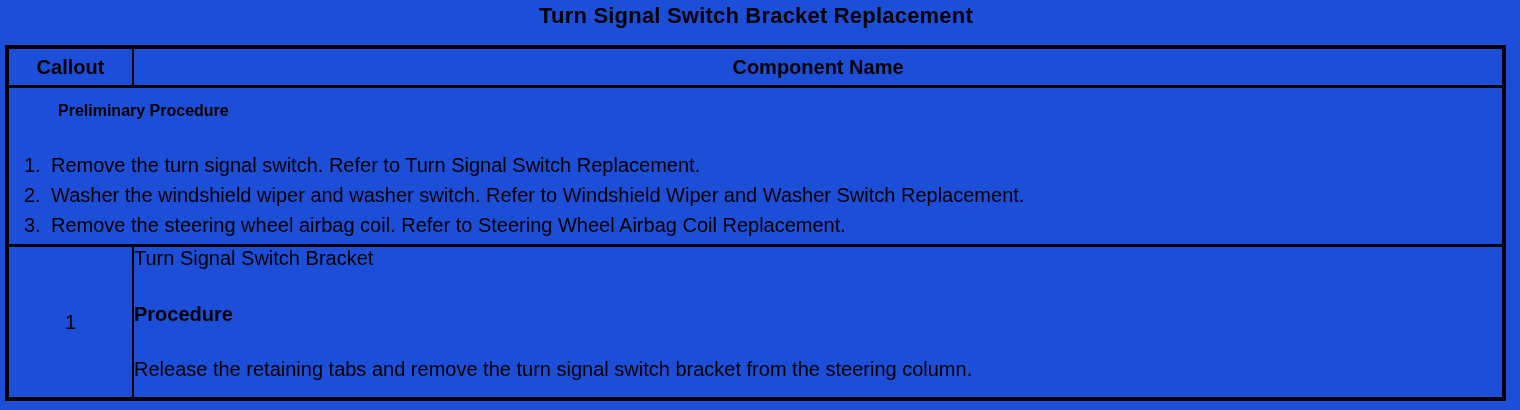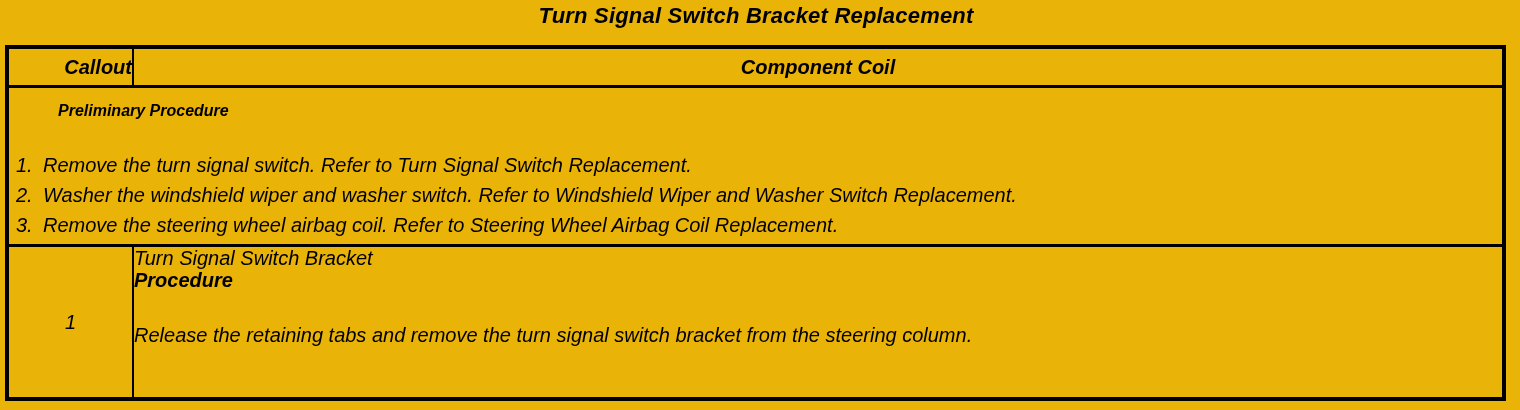--- a/index.html
+++ b/index.html
@@ -4,24 +4,23 @@
 <style>
   html, body {
     margin: 0;
     padding: 0;
     background: #ffffff;
   }
   .page {
     position: relative;
     width: 1520px;
     height: 410px;
-    background: #eab308;
+    background: #1d4ed8;
     color: #000000;
     font-family: "Liberation Sans", sans-serif;
-    font-style: italic;
   }
   .doc-title {
     position: absolute;
     top: 3px;
     left: 0;
     width: 1512px;
     text-align: center;
     font-size: 22px;
     font-weight: bold;
     letter-spacing: 0.2px;
@@ -43,39 +42,38 @@
     height: 36px;
     font-size: 20px;
     font-weight: bold;
     text-align: center;
     vertical-align: middle;
     border-bottom: 3px solid #000000;
     padding: 0;
   }
   th.callout-col {
     border-right: 2px solid #000000;
-    text-align: right;
   }
   td.prelim-cell {
     height: 156px;
     vertical-align: top;
     border-bottom: 3px solid #000000;
     padding: 0;
   }
   .prelim-heading {
     margin: 11px 0 0 49px;
     font-weight: bold;
     font-size: 16px;
     line-height: 24px;
   }
   .steps {
     margin-top: 27px;
   }
   .step {
-    padding-left: 7px;
+    padding-left: 15px;
     line-height: 30px;
     white-space: nowrap;
   }
   .step-num {
     display: inline-block;
     width: 27px;
   }
   tr.component-row td {
     height: 150px;
     padding: 0;
@@ -85,20 +83,21 @@
     vertical-align: middle;
     border-right: 2px solid #000000;
     font-size: 20px;
   }
   td.content-cell {
     vertical-align: top;
     padding: 7px 0 0 11px;
   }
   .component-name {
     line-height: 22px;
+    margin-bottom: 34px;
   }
   .procedure-heading {
     font-weight: bold;
     line-height: 22px;
     margin-bottom: 33px;
   }
   .procedure-text {
     line-height: 22px;
     white-space: nowrap;
   }
@@ -107,21 +106,21 @@
 <body>
 
 <div class="page">
 
   <div class="doc-title">Turn Signal Switch Bracket Replacement</div>
 
   <table class="component-table">
     <tbody>
         <tr>
       <th class="callout-col">Callout</th>
-      <th class="component-col">Component Coil</th>
+      <th class="component-col">Component Name</th>
     </tr>
 
     <tr>
       <td class="prelim-cell" colspan="2">
         <div class="prelim-heading">Preliminary Procedure</div>
         <div class="steps">
           <div class="step">
             <span class="step-num">1.</span><span class="step-text">Remove the turn signal switch. Refer to Turn Signal Switch Replacement.</span>
           </div>
           <div class="step">

